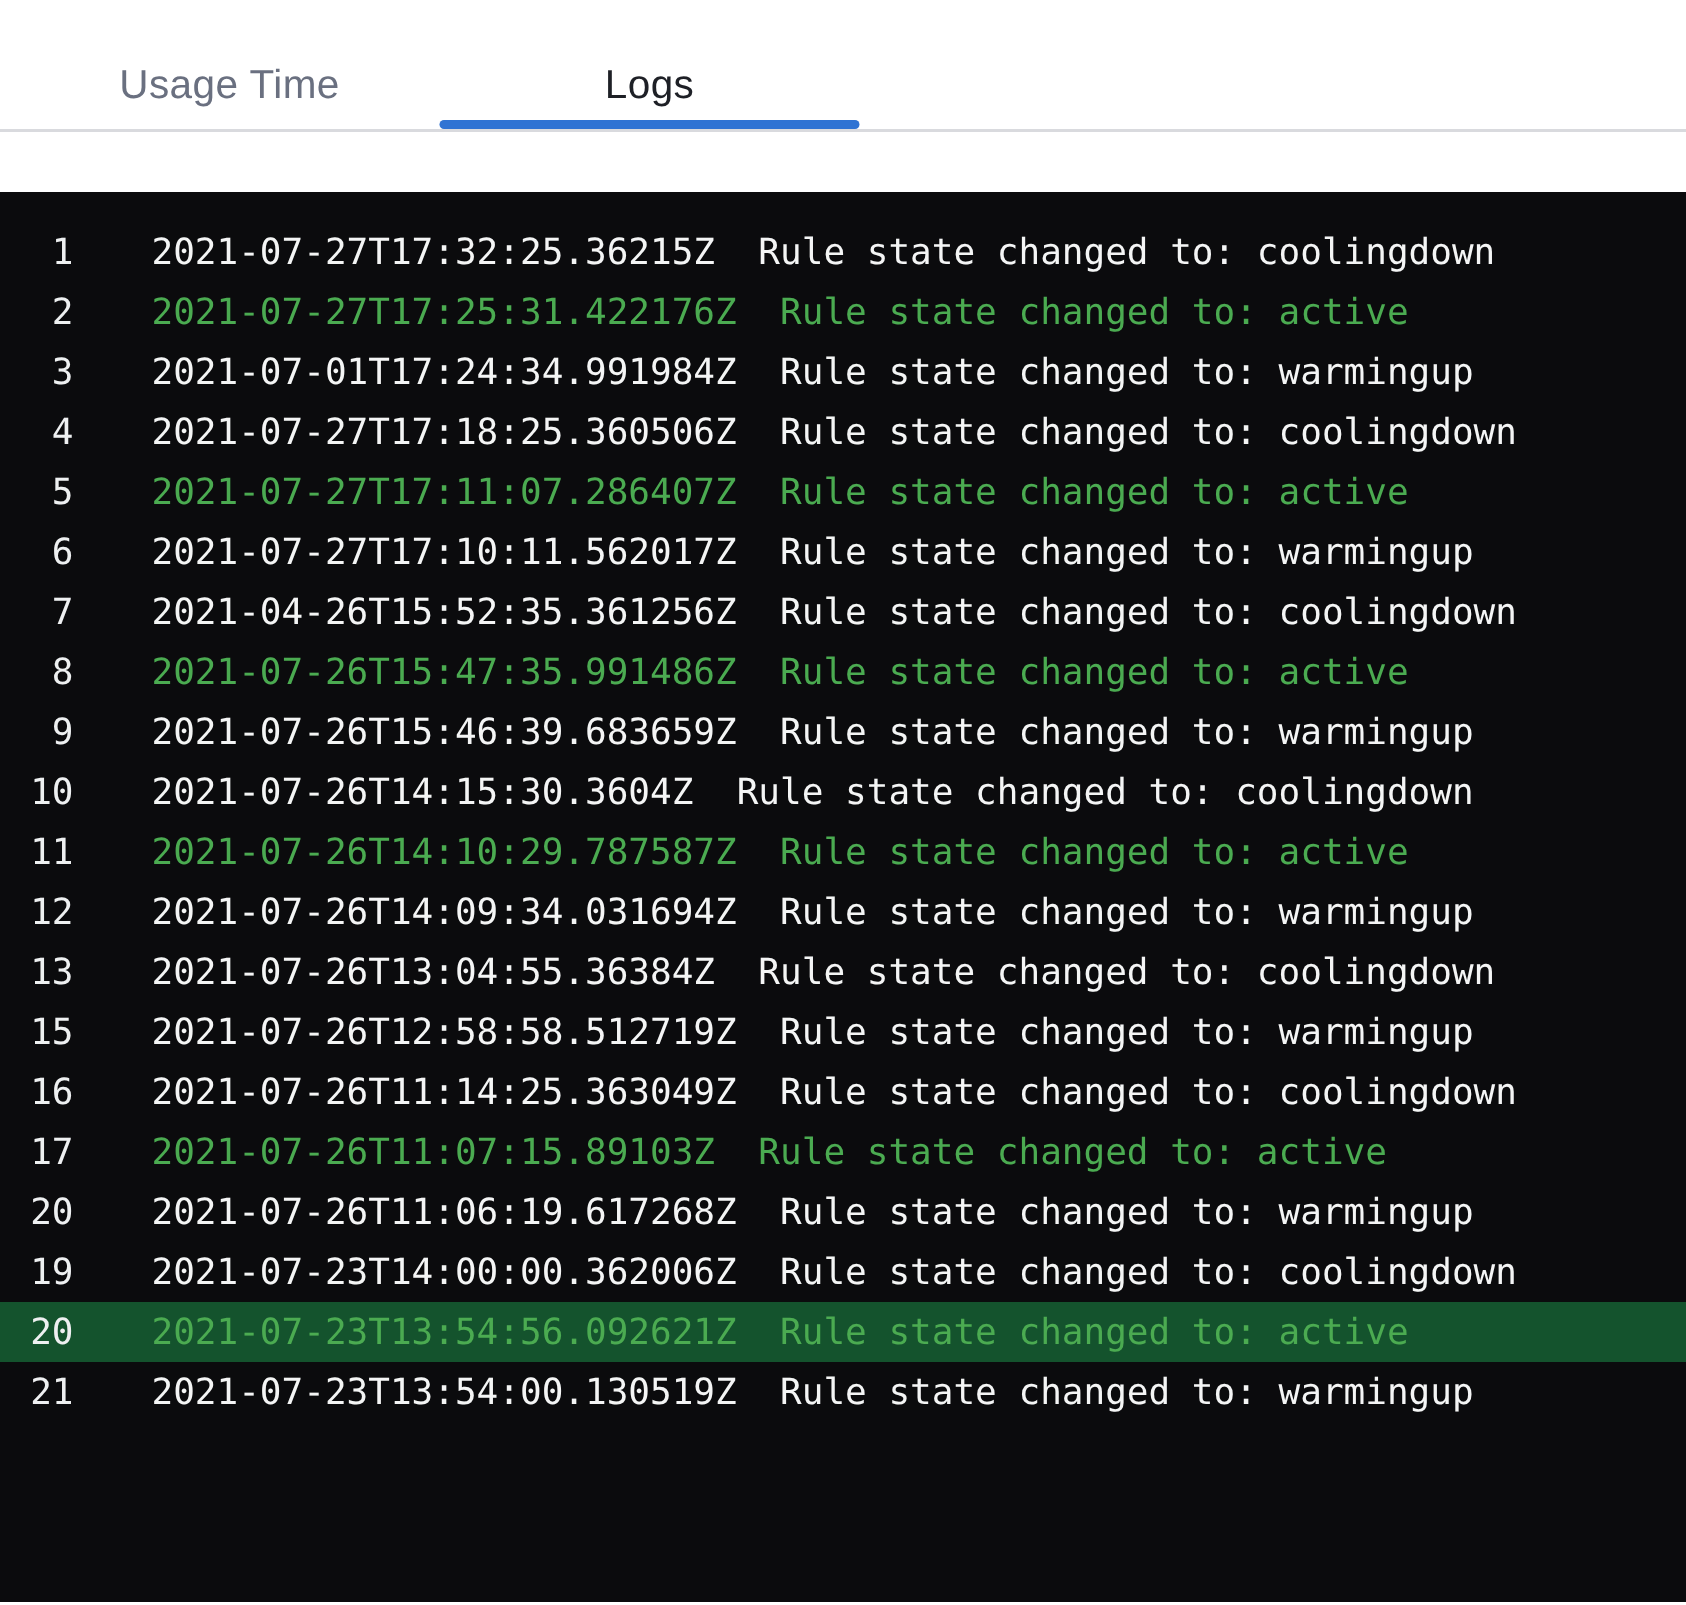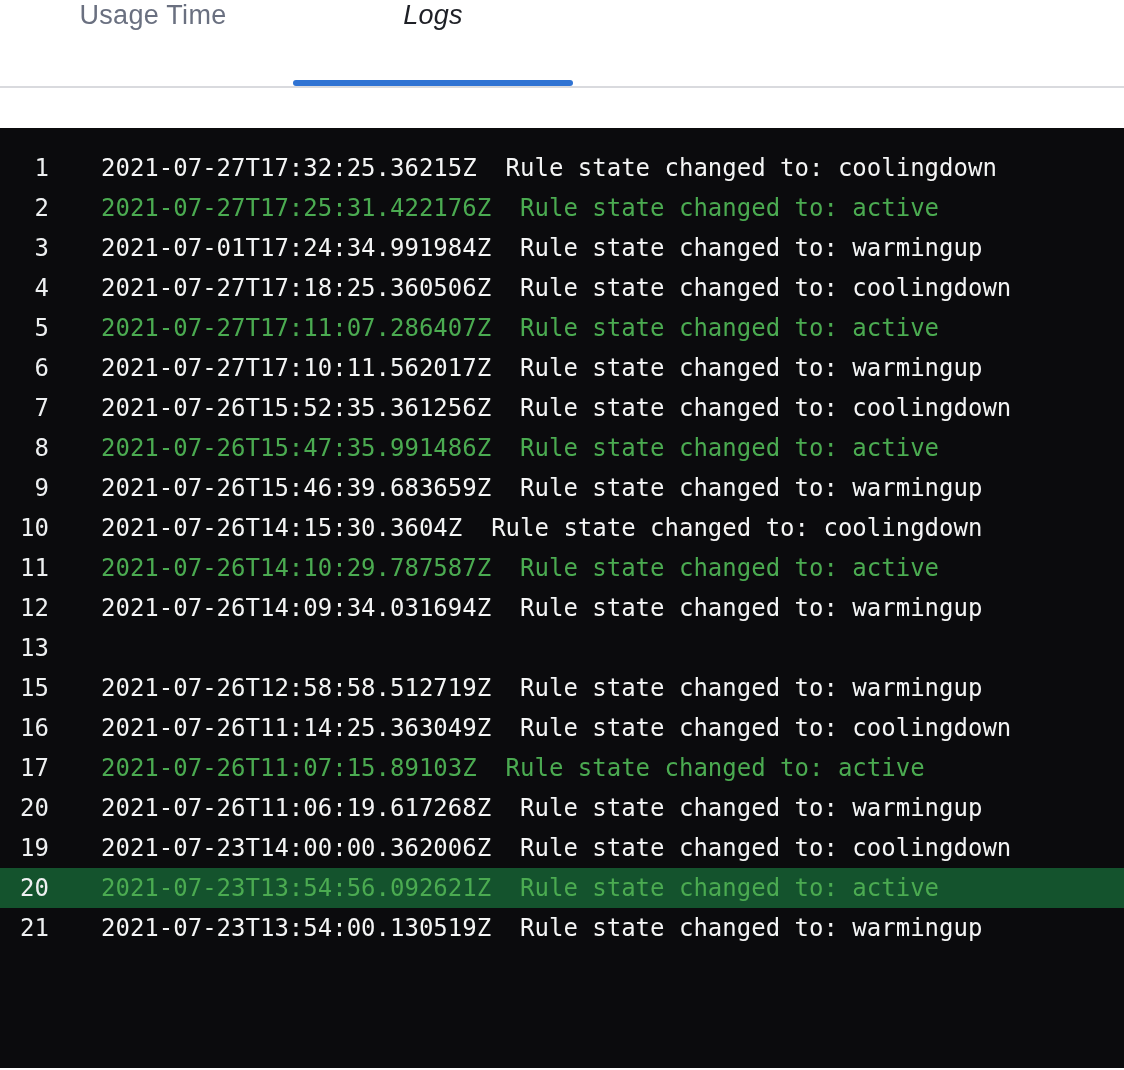--- a/index.html
+++ b/index.html
@@ -18,32 +18,32 @@
     align-items: center;
     padding-left: 13px;
     border-bottom: 2px solid #d9dade;
     background: #ffffff;
   }
   .tab {
     position: relative;
     width: 280px;
     height: 100%;
     display: flex;
-    align-items: flex-start;
+    align-items: flex-end;
     justify-content: center;
     font-size: 27px;
     letter-spacing: 0.3px;
     color: #6a7080;
     background: transparent;
     border: none;
     cursor: pointer;
     user-select: none;
   }
   .tab.inactive .tab-label { color: #6a7080; }
-  .tab.active .tab-label { color: #1e2026; font-style: italic; }
+  .tab.active .tab-label { color: #1e2026; }
   .tab .tab-label { padding-bottom: 14px; }
   .tab-indicator {
     position: absolute;
     left: 0;
     right: 0;
     bottom: 0;
     height: 6px;
     border-radius: 4px;
     background: #2f73d3;
   }
@@ -95,27 +95,27 @@
 
 <div class="spacer"></div>
 
 <div class="log-panel" id="log-panel">
     <div class="log-row state-coolingdown"><span class="ln">1</span><span class="lc">2021-07-27T17:32:25.36215Z  Rule state changed to: coolingdown</span></div>
     <div class="log-row state-active"><span class="ln">2</span><span class="lc">2021-07-27T17:25:31.422176Z  Rule state changed to: active</span></div>
     <div class="log-row state-warmingup"><span class="ln">3</span><span class="lc">2021-07-01T17:24:34.991984Z  Rule state changed to: warmingup</span></div>
     <div class="log-row state-coolingdown"><span class="ln">4</span><span class="lc">2021-07-27T17:18:25.360506Z  Rule state changed to: coolingdown</span></div>
     <div class="log-row state-active"><span class="ln">5</span><span class="lc">2021-07-27T17:11:07.286407Z  Rule state changed to: active</span></div>
     <div class="log-row state-warmingup"><span class="ln">6</span><span class="lc">2021-07-27T17:10:11.562017Z  Rule state changed to: warmingup</span></div>
-    <div class="log-row state-coolingdown"><span class="ln">7</span><span class="lc">2021-07-26T15:52:35.361256Z  Rule state changed to: coolingdown</span></div>
+    <div class="log-row state-coolingdown"><span class="ln">7</span><span class="lc">2021-04-26T15:52:35.361256Z  Rule state changed to: coolingdown</span></div>
     <div class="log-row state-active"><span class="ln">8</span><span class="lc">2021-07-26T15:47:35.991486Z  Rule state changed to: active</span></div>
     <div class="log-row state-warmingup"><span class="ln">9</span><span class="lc">2021-07-26T15:46:39.683659Z  Rule state changed to: warmingup</span></div>
     <div class="log-row state-coolingdown"><span class="ln">10</span><span class="lc">2021-07-26T14:15:30.3604Z  Rule state changed to: coolingdown</span></div>
     <div class="log-row state-active"><span class="ln">11</span><span class="lc">2021-07-26T14:10:29.787587Z  Rule state changed to: active</span></div>
     <div class="log-row state-warmingup"><span class="ln">12</span><span class="lc">2021-07-26T14:09:34.031694Z  Rule state changed to: warmingup</span></div>
-    <div class="log-row state-coolingdown"><span class="ln">13</span></div>
+    <div class="log-row state-coolingdown"><span class="ln">13</span><span class="lc">2021-07-26T13:04:55.36384Z  Rule state changed to: coolingdown</span></div>
     <div class="log-row state-warmingup"><span class="ln">15</span><span class="lc">2021-07-26T12:58:58.512719Z  Rule state changed to: warmingup</span></div>
     <div class="log-row state-coolingdown"><span class="ln">16</span><span class="lc">2021-07-26T11:14:25.363049Z  Rule state changed to: coolingdown</span></div>
     <div class="log-row state-active"><span class="ln">17</span><span class="lc">2021-07-26T11:07:15.89103Z  Rule state changed to: active</span></div>
     <div class="log-row state-warmingup"><span class="ln">20</span><span class="lc">2021-07-26T11:06:19.617268Z  Rule state changed to: warmingup</span></div>
     <div class="log-row state-coolingdown"><span class="ln">19</span><span class="lc">2021-07-23T14:00:00.362006Z  Rule state changed to: coolingdown</span></div>
     <div class="log-row state-active highlighted"><span class="ln">20</span><span class="lc">2021-07-23T13:54:56.092621Z  Rule state changed to: active</span></div>
     <div class="log-row state-warmingup"><span class="ln">21</span><span class="lc">2021-07-23T13:54:00.130519Z  Rule state changed to: warmingup</span></div>
   </div>
 
 </body></html>

